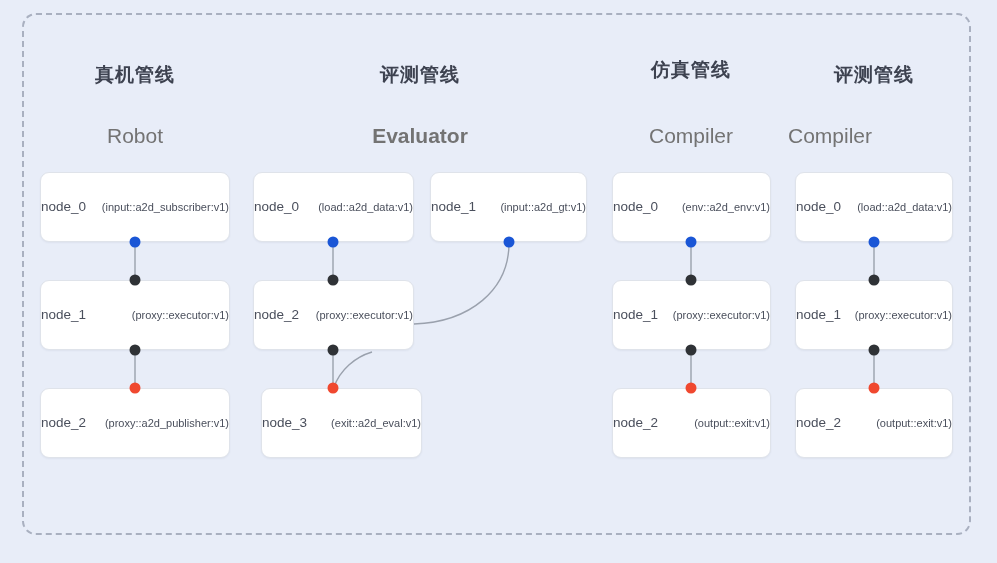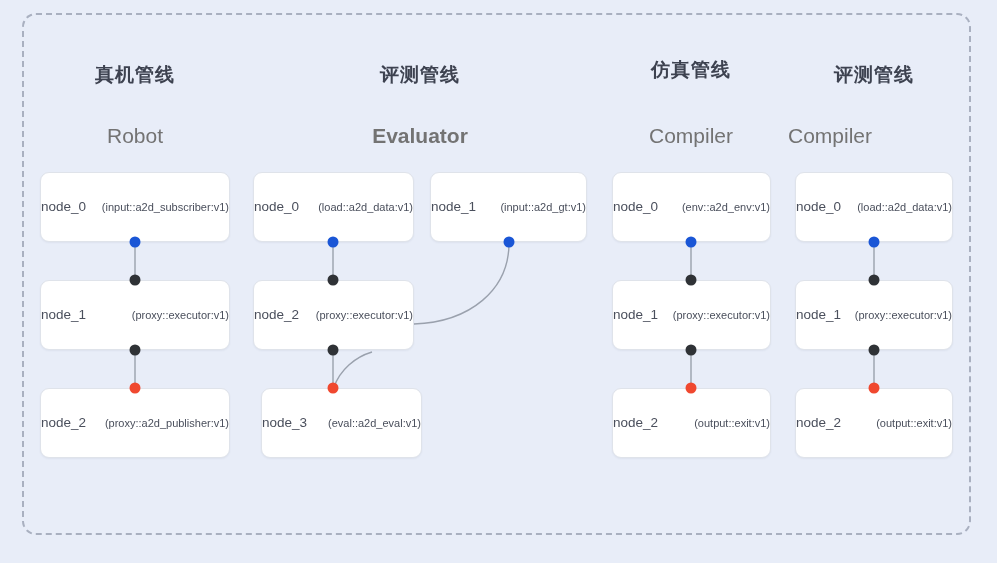--- a/index.html
+++ b/index.html
@@ -159,21 +159,21 @@
 
   <div class="node" style="left:253px; top:280px; width:161px; height:70px;">
     <div class="node-id">node_2</div>
     <div class="node-type">(proxy::executor:v1)</div>
   </div>
   <div class="port dark" style="left:333px; top:280px;"></div>
   <div class="port dark" style="left:333px; top:350px;"></div>
 
   <div class="node" style="left:253px; top:388px; width:161px; height:70px;margin-left:8px;">
     <div class="node-id">node_3</div>
-    <div class="node-type">(eval::a2d_eval:v1)</div>
+    <div class="node-type">(exit::a2d_eval:v1)</div>
   </div>
   <div class="port red" style="left:333px; top:388px;"></div>
 
   <div class="col-title-cn" style="left:611px; top:57px; width:160px;">仿真管线</div>
   <div class="col-title-en" style="left:611px; top:124px; width:160px;">Compiler</div>
 
   <div class="node" style="left:612px; top:172px; width:159px; height:70px;">
     <div class="node-id">node_0</div>
     <div class="node-type">(env::a2d_env:v1)</div>
   </div>

